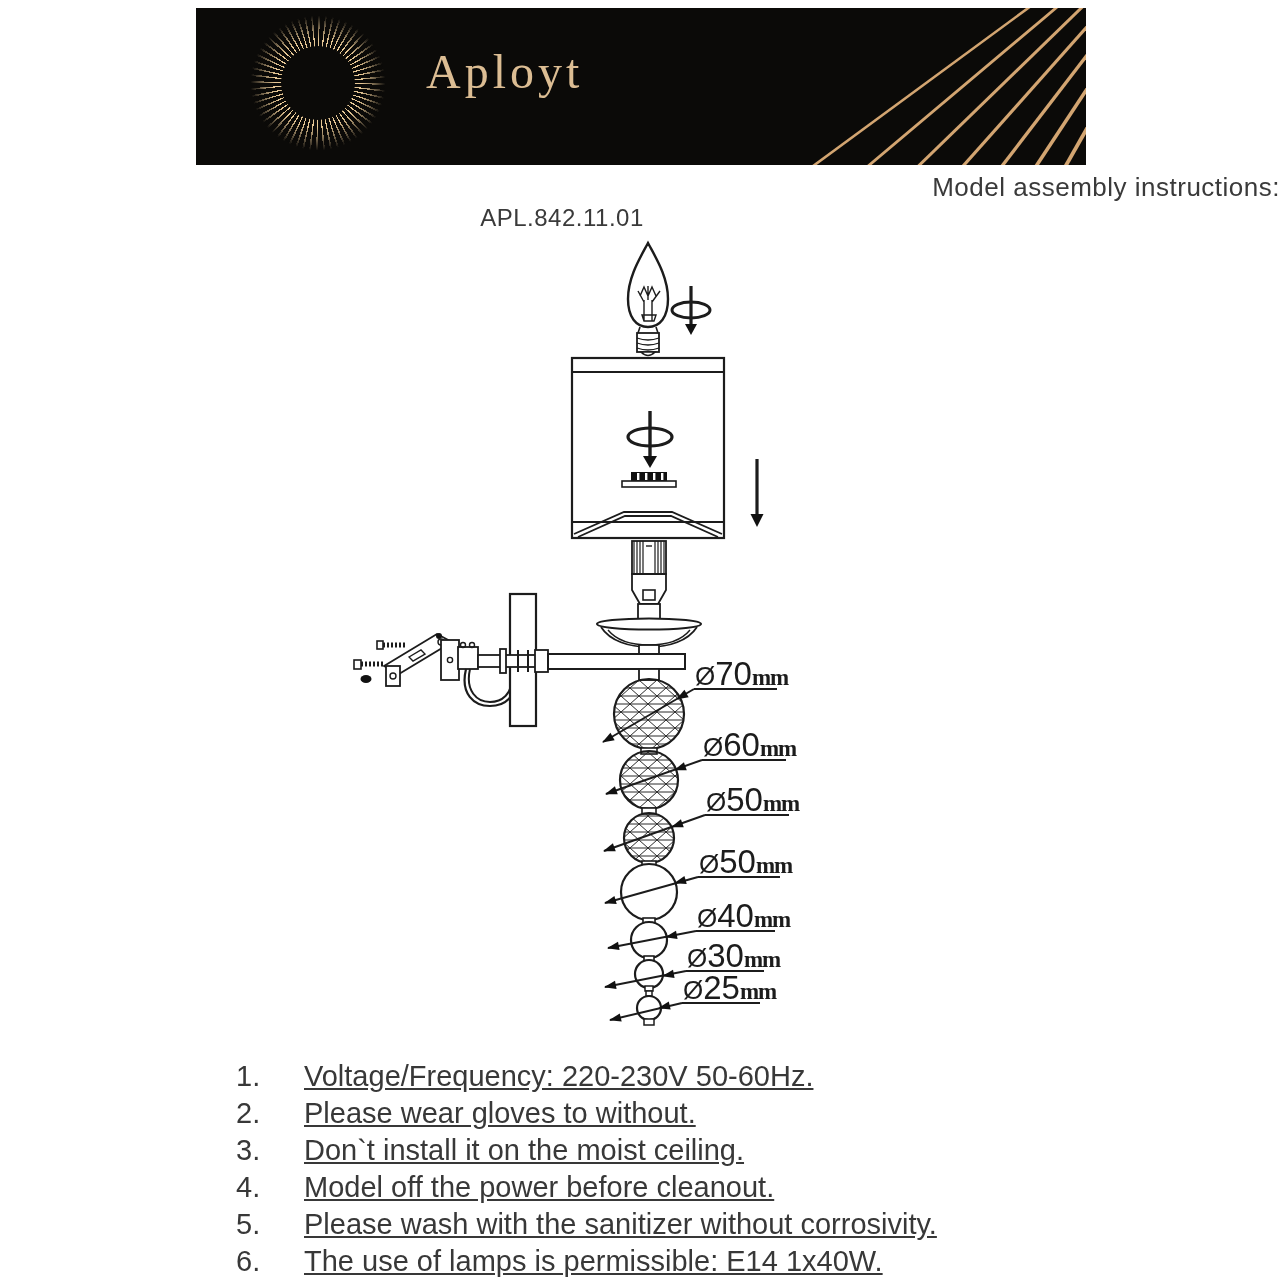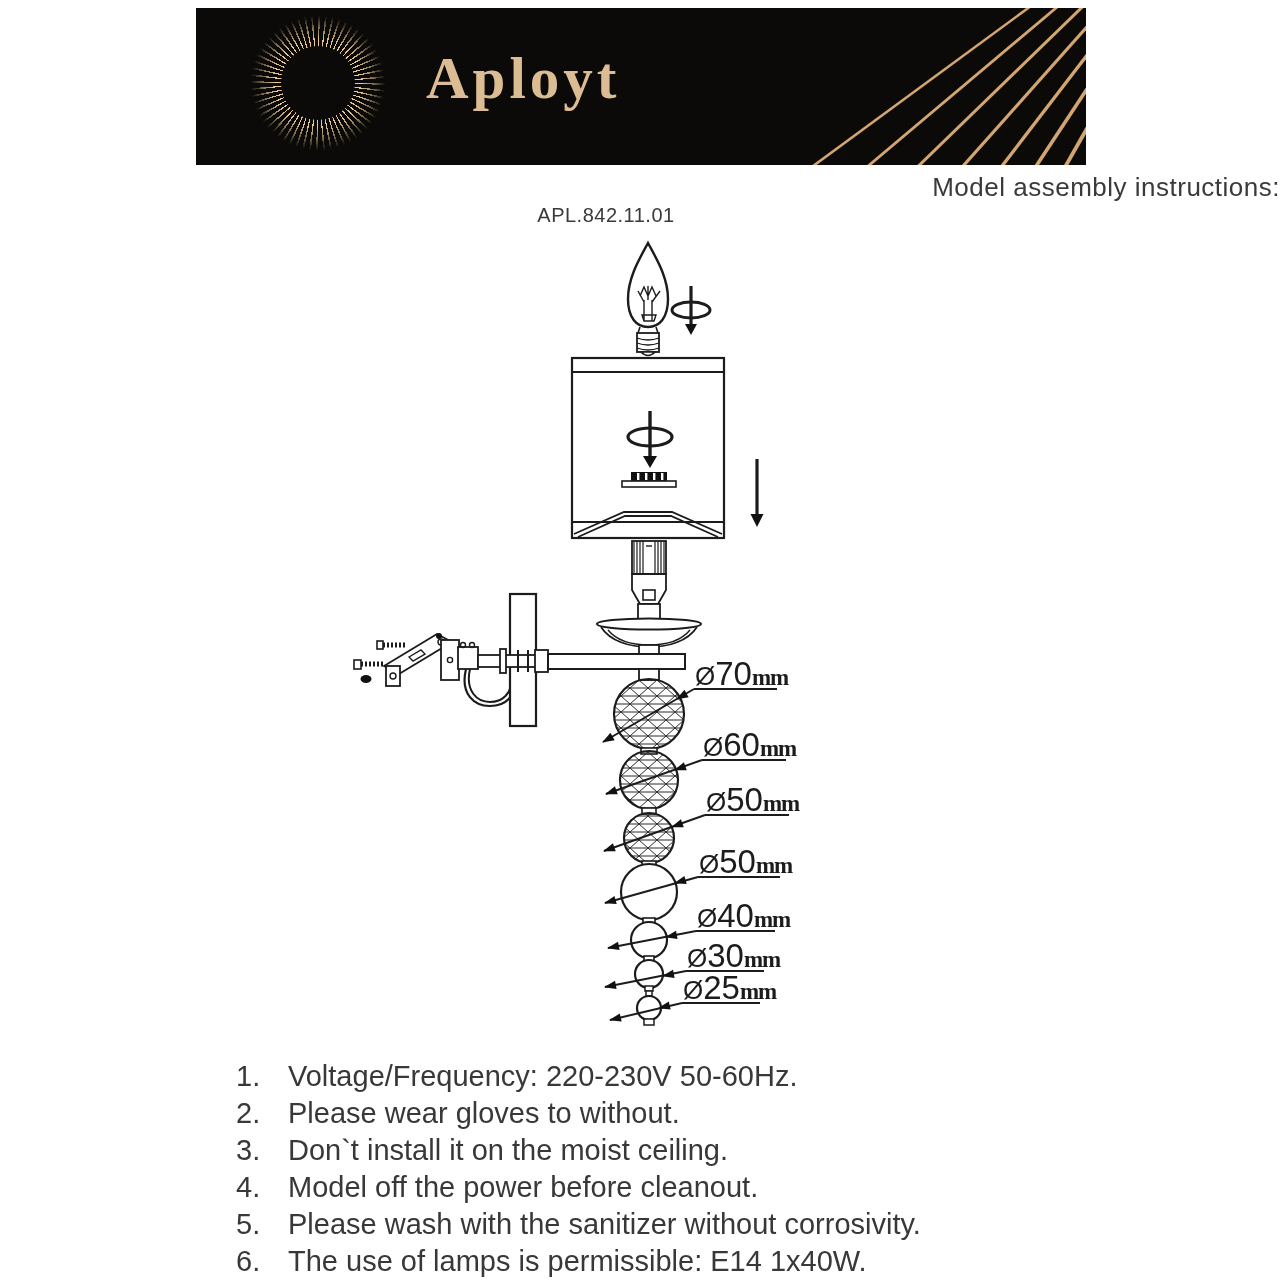--- a/index.html
+++ b/index.html
@@ -7,39 +7,39 @@
         font-family:"Liberation Sans",sans-serif;color:#3a3a3a;}
   
   .banner{position:absolute;left:196px;top:8px;width:890px;height:157px;background:#0b0a08;overflow:hidden;}
   .sunburst{position:absolute;left:47px;top:0;width:150px;height:150px;border-radius:50%;
      background:
        radial-gradient(circle closest-side,#0b0a08 0 35%,rgba(11,10,8,0) 44% 58%,#0b0a08 90%),
        repeating-conic-gradient(#e6c795 0deg 1.6deg, rgba(11,10,8,0) 1.6deg 6deg);}
   .sunburst::after{content:"";position:absolute;left:50%;top:50%;width:74px;height:74px;margin:-37px 0 0 -37px;
      border-radius:50%;background:#0b0a08;}
   .wordmark{position:absolute;left:230px;top:36px;font-family:"Liberation Serif",serif;
-     font-size:59px;font-weight:700;letter-spacing:4px;color:#dcbd93;}
+     font-size:48px;font-weight:400;letter-spacing:4px;color:#dcbd93;}
   .rays{position:absolute;right:0;top:0;width:890px;height:157px;}
   
   .doc-heading{position:absolute;left:0;top:172px;width:1280px;text-align:right;
      font-size:26px;letter-spacing:.5px;color:#3a3a3a;}
   .doc-model{position:absolute;left:0;top:204px;width:1124px;text-align:center;
-     font-size:20px;letter-spacing:.5px;color:#3a3a3a;padding-left:44px;}
+     font-size:24px;letter-spacing:.5px;color:#3a3a3a;}
   
   .diagram{position:absolute;left:300px;top:236px;width:520px;height:810px;}
   .diagram .ln{stroke:#1c1c1c;fill:none;}
   .diagram .fw{fill:#ffffff;stroke:#1c1c1c;}
   .dim-sym{font-family:"Liberation Sans",sans-serif;font-size:26px;fill:#1c1c1c;}
   .dim-num{font-family:"Liberation Sans",sans-serif;font-size:33px;fill:#1c1c1c;}
   .dim-unit{font-family:"Liberation Serif",serif;font-weight:bold;font-size:23px;letter-spacing:-1px;fill:#1c1c1c;}
   
   .inst{position:absolute;left:0;top:1060px;width:1280px;padding-left:236px;box-sizing:border-box;}
   .inst-row{display:flex;align-items:baseline;height:37px;font-size:29px;color:#383838;}
   .inst-num{width:32px;}
-  .inst-text{margin-left:20px;white-space:nowrap;}
+  .inst-text{margin-left:36px;white-space:nowrap;text-decoration:underline;}
 </style>
 </head>
 <body>
 
 <div class="page">
 
   <div class="banner">
     <div class="sunburst"></div>
     <div class="wordmark">Aployt</div>
     <svg class="rays" viewBox="0 0 890 157" preserveAspectRatio="none">

